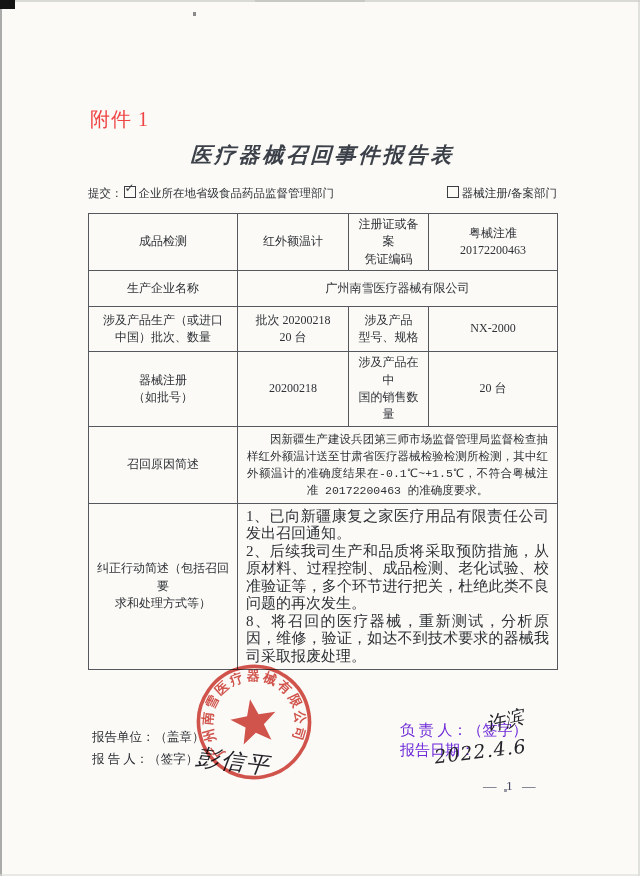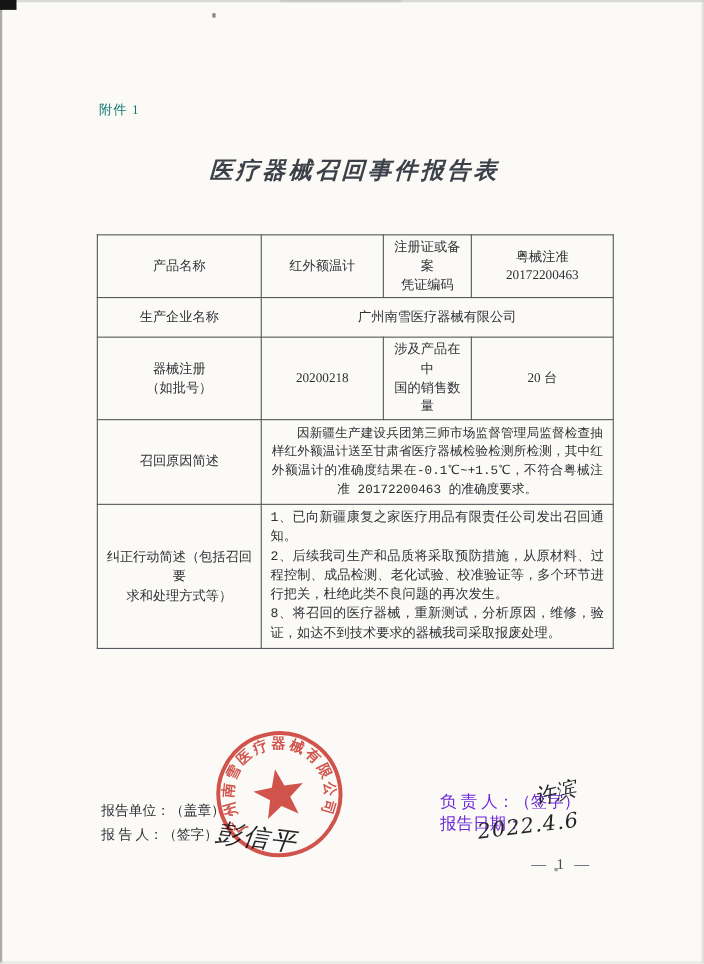--- a/index.html
+++ b/index.html
@@ -12,21 +12,21 @@
   
   .edge-left{position:absolute;left:0;top:0;width:2px;height:100%;background:#6a6a6a;opacity:.55;}
   .edge-top{position:absolute;left:0;top:0;width:100%;height:2px;background:#9a9a9a;opacity:.35;}
   .edge-right{position:absolute;right:0;top:0;width:2px;height:100%;background:#cfcfcb;opacity:.6;}
   .edge-bottom{position:absolute;left:0;bottom:0;width:100%;height:2px;background:#dcdcd8;opacity:.6;}
   .corner-mark{position:absolute;left:0;top:0;width:15px;height:9px;background:#141414;}
   .speck1{position:absolute;left:193px;top:12px;width:3px;height:4px;background:#8a8a8a;}
   .speck2{position:absolute;left:504px;top:789px;width:3px;height:3px;background:#9a9aa4;}
   .smudge-top{position:absolute;left:255px;top:0;width:110px;height:2px;background:#bdbdb8;opacity:.6;}
 
-  .attachment{position:absolute;left:90px;top:92px;font-size:12px;letter-spacing:1px;color:#0f766e;}
+  .attachment{position:absolute;left:90px;top:106px;font-size:20px;letter-spacing:1px;color:#ef4444;}
   .title{
     position:absolute;left:88px;top:141px;width:469px;margin:0;
     text-align:center;font-size:21px;font-weight:bold;letter-spacing:3px;
     color:#3c4149;font-style:italic;transform:skewX(-2deg);
   }
   .submit-row{
     position:absolute;left:88px;top:186px;width:469px;
     display:flex;justify-content:space-between;align-items:center;
     font-size:11.5px;color:#2e3136;
     font-family:"Liberation Sans","DejaVu Sans",sans-serif;
@@ -49,21 +49,21 @@
   .tr5{height:32px}.tr6{height:38px}.tr7{height:45px}.tr8{height:40px}
   .tr9{height:75px}.tr10{height:116px}
   td.contact{line-height:2.15;}
   td.reason{
     font-size:11.5px;line-height:17px;text-align:justify;text-align-last:center;
     padding:4px 9px;
     font-family:Liberation Mono, monospace;
   }
   td.reason .indent{text-indent:2em;}
   td.actions{padding:4px 8px;vertical-align:top;}
-  td.actions div{font-size:12px;line-height:17.5px;text-align:justify;font-family:Liberation Mono, monospace;}
+  td.actions div{font-size:15px;line-height:17.5px;text-align:justify;}
 
   
   .footer-left{position:absolute;left:92px;top:726px;font-size:12.5px;line-height:22px;color:#2e3136;}
   .footer-right{position:absolute;left:400px;top:720px;font-size:15px;line-height:20px;color:#6d28d9;}
   .hw{position:absolute;font-style:italic;color:#23232a;font-family:"DejaVu Serif",serif;}
   .hw-reporter{left:196px;top:746px;font-size:23px;transform:rotate(7deg);letter-spacing:2px;}
   .hw-responsible{left:486px;top:708px;font-size:19px;transform:rotate(-12deg);}
   .hw-date{left:434px;top:740px;font-size:19px;transform:rotate(-7deg);letter-spacing:1px;}
   .page-number{position:absolute;left:483px;top:778px;font-size:13.5px;letter-spacing:3px;color:#44485e;}
 
@@ -88,39 +88,56 @@
   <div class="edge-bottom"></div>
   <div class="corner-mark"></div>
   <div class="speck1"></div>
   <div class="speck2"></div>
   <div class="smudge-top"></div>
 
   <div class="attachment">附件 1</div>
 
   <h1 class="title">医疗器械召回事件报告表</h1>
 
+  <div class="submit-row">
+    <div>
+      <span>提交：</span><span class="cb"><span class="tick">✓</span></span><span>企业所在地省级食品药品监督管理部门</span>
+    </div>
+    <div>
+      <span class="cb"></span><span>器械注册/备案部门</span>
+    </div>
+  </div>
 
   <table class="form-table">
     <colgroup>
         <col style="width:149px">
         <col style="width:111px">
         <col style="width:80px">
         <col style="width:129px">
       </colgroup>
     <tbody>
         <tr class="tr1">
-      <td>产品名称</td>
+      <td>成品检测</td>
       <td>红外额温计</td>
       <td class="pre">注册证或备案
 凭证编码</td>
       <td>粤械注准 20172200463</td>
     </tr>
     <tr class="tr2">
       <td>生产企业名称</td>
       <td colspan="3">广州南雪医疗器械有限公司</td>
+    </tr>
+    <tr class="tr7">
+      <td class="pre">涉及产品生产（或进口
+中国）批次、数量</td>
+      <td class="pre">批次 20200218
+20 台</td>
+      <td class="pre">涉及产品
+型号、规格</td>
+      <td>NX-2000</td>
     </tr>
     <tr class="tr8">
       <td class="pre">器械注册
 （如批号）</td>
       <td>20200218</td>
       <td class="pre">涉及产品在中
 国的销售数量</td>
       <td>20 台</td>
     </tr>
     <tr class="tr9">

